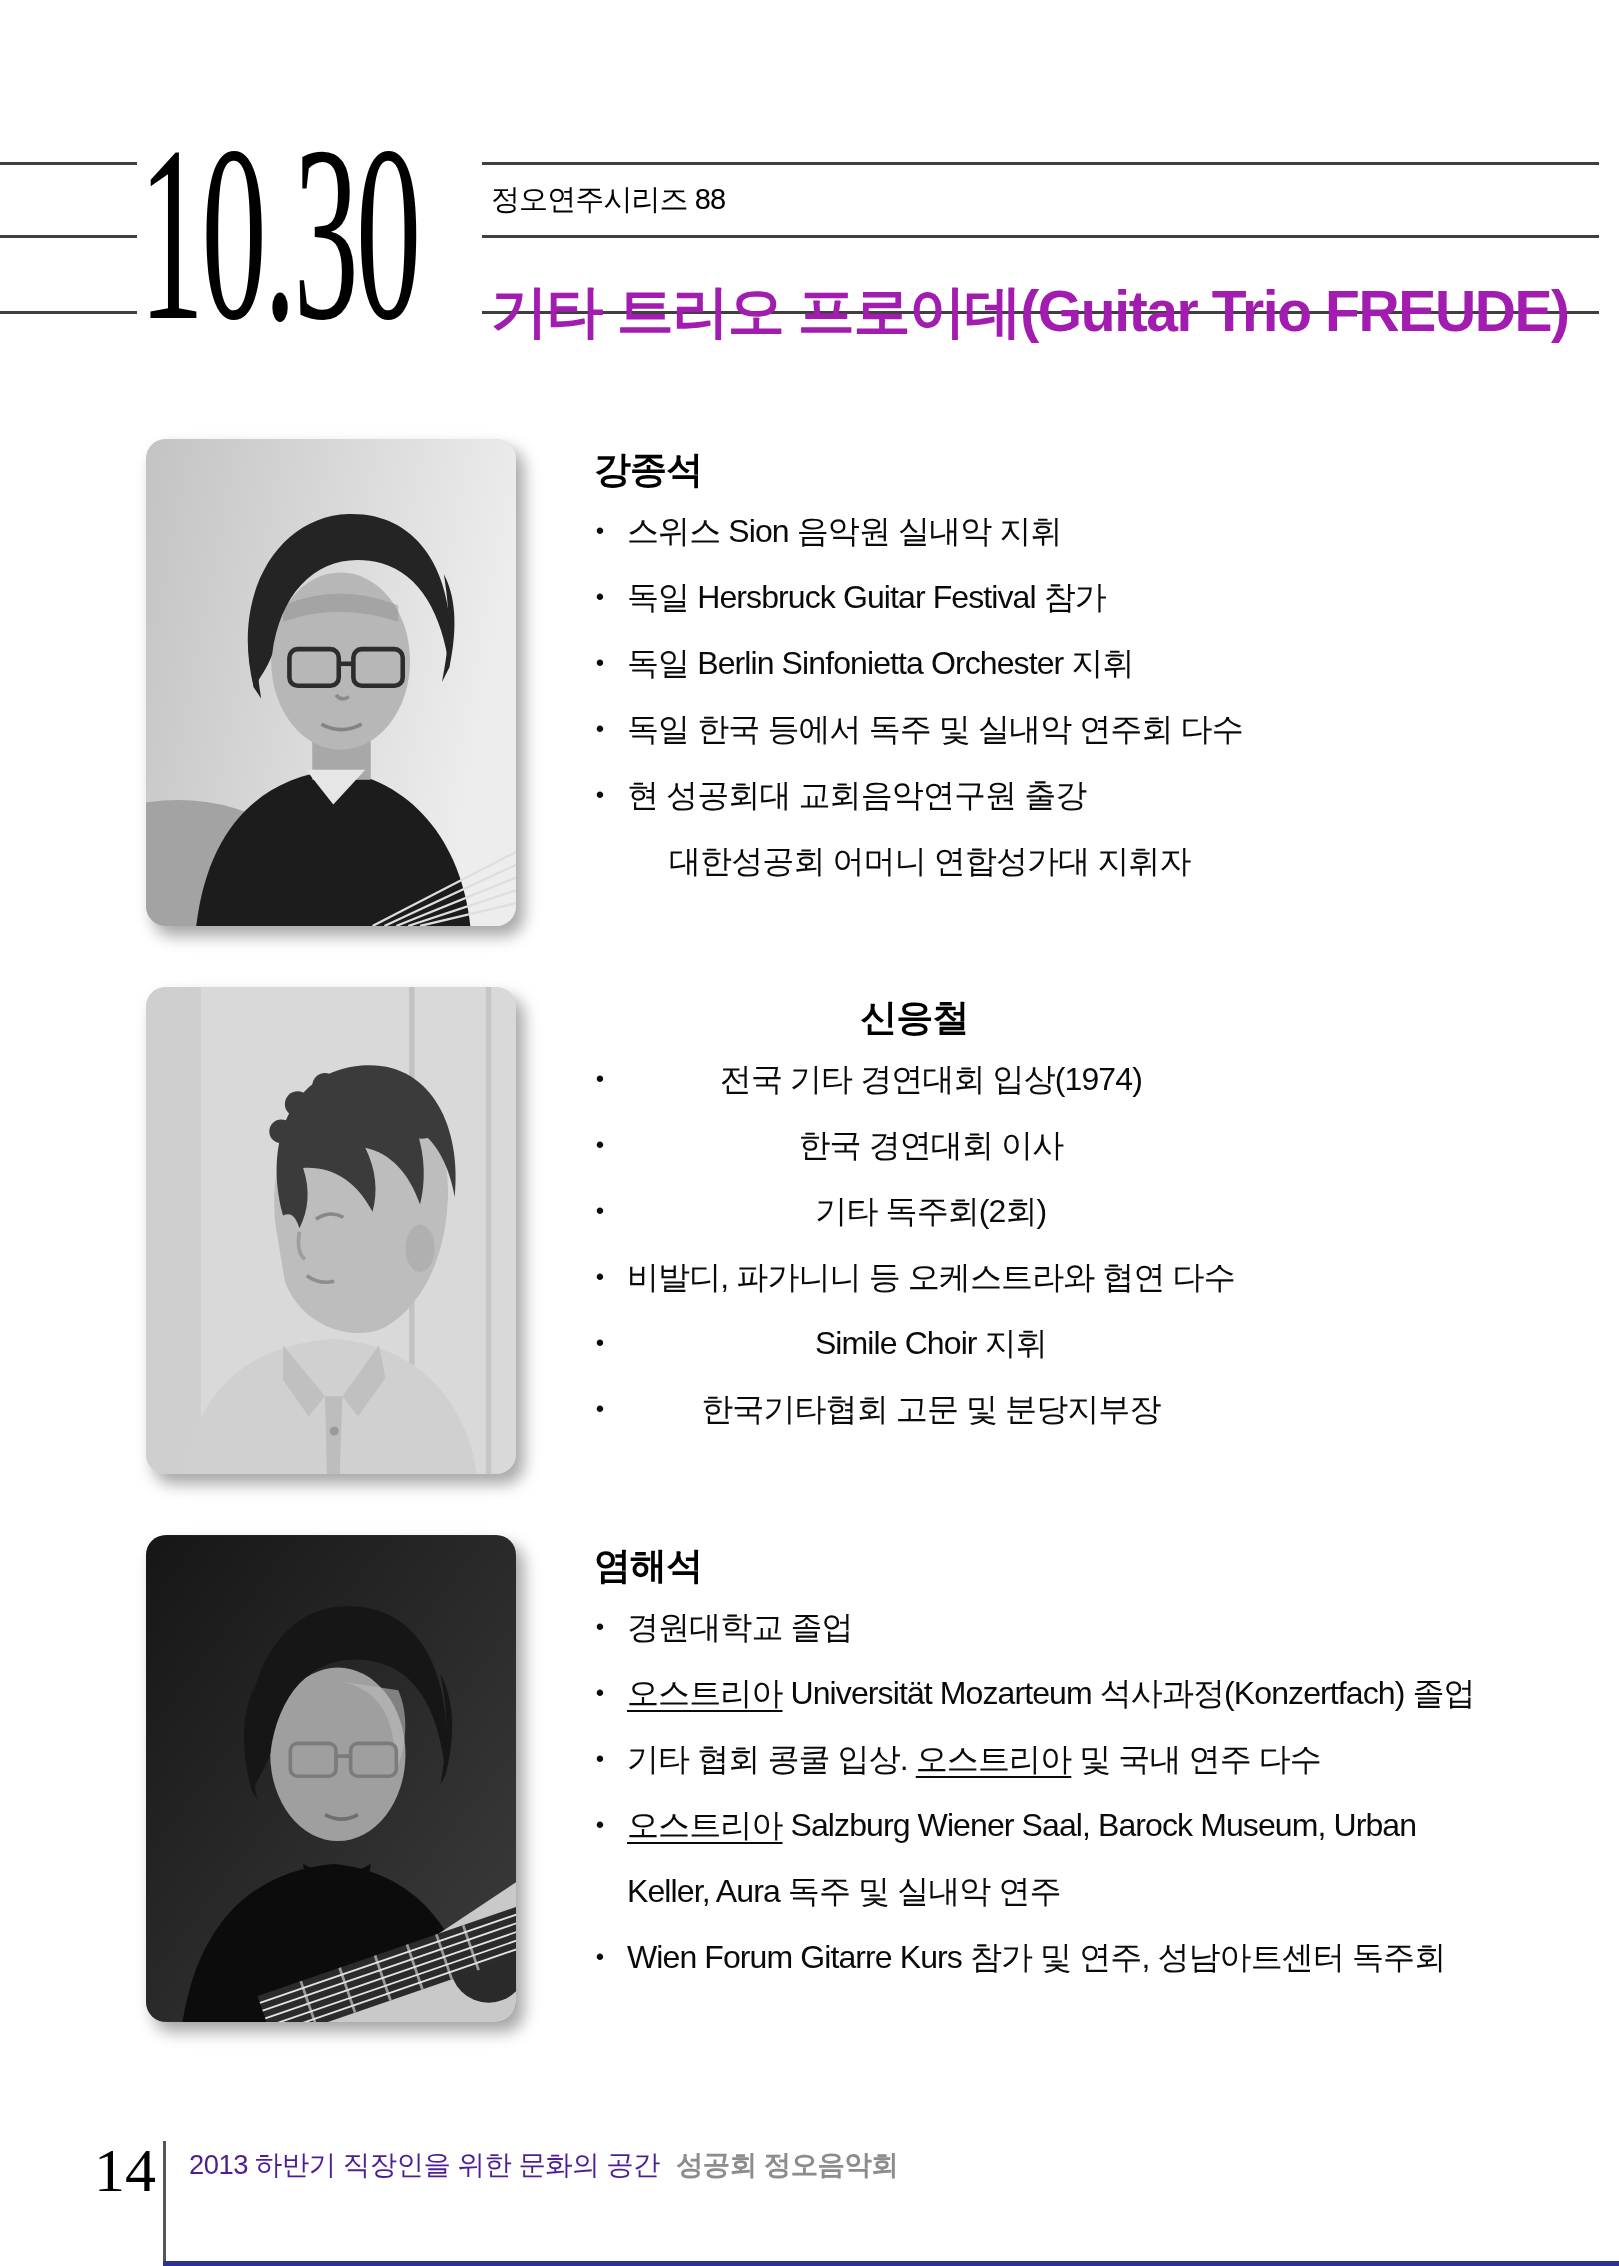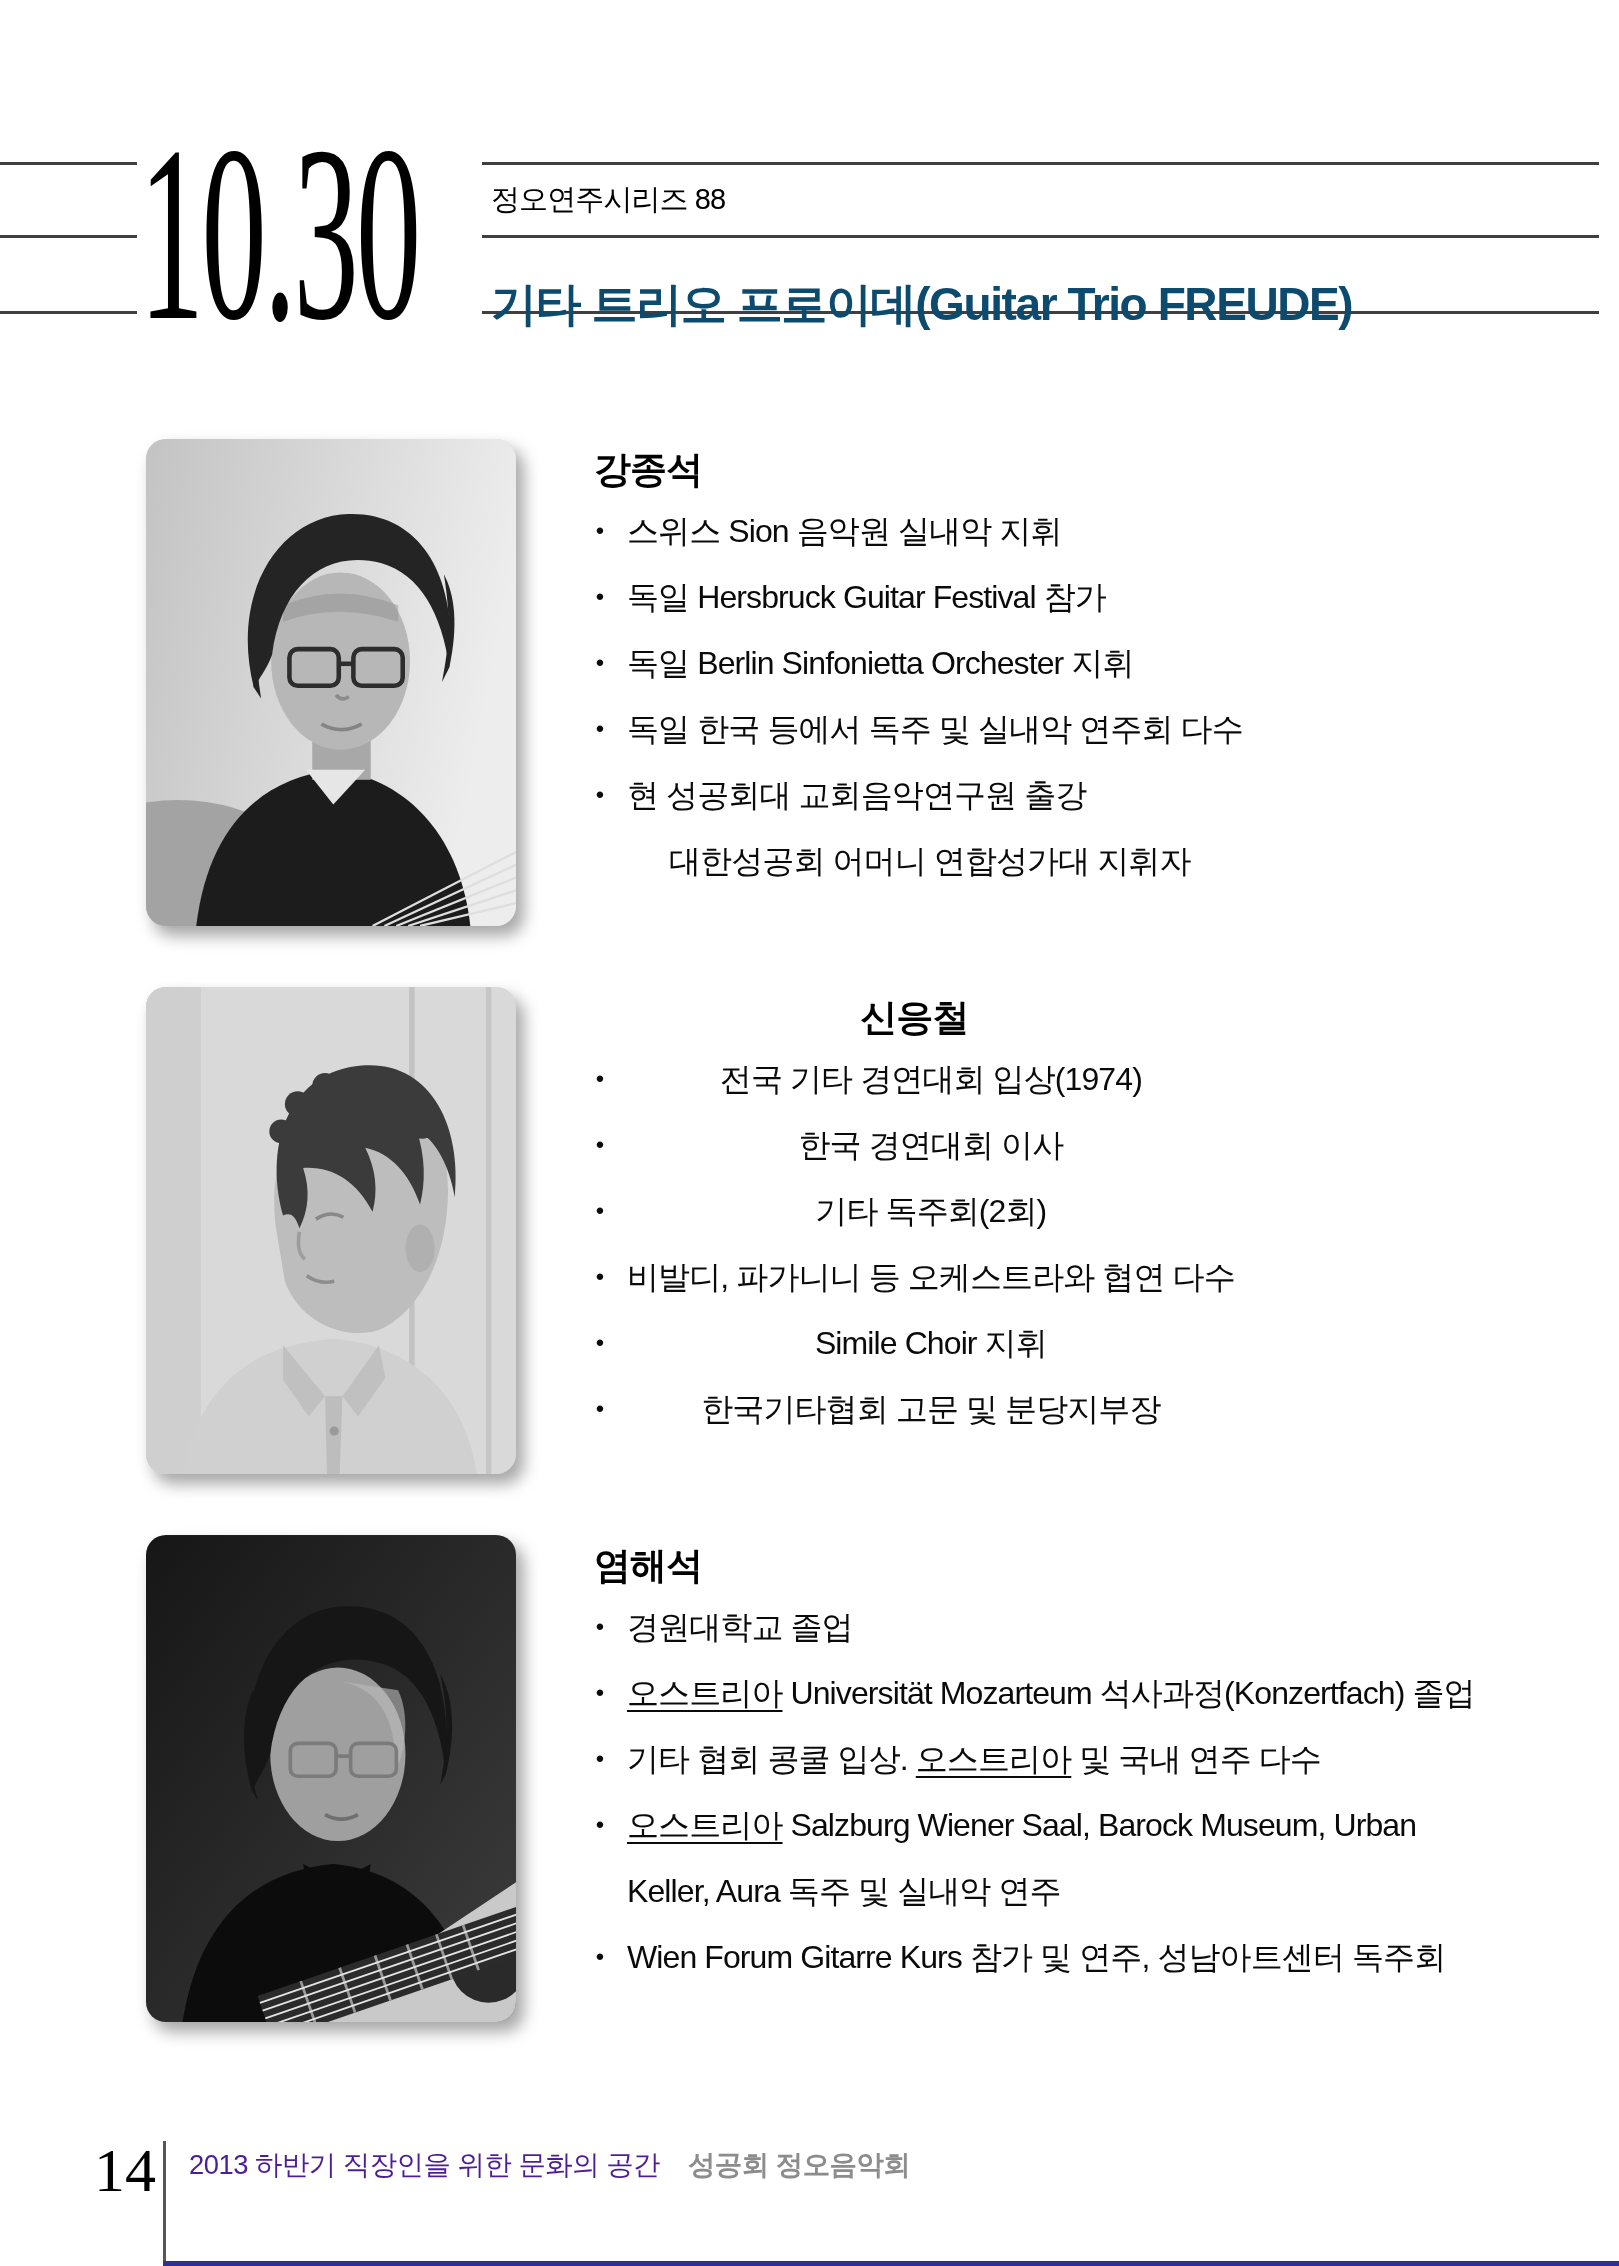--- a/index.html
+++ b/index.html
@@ -28,21 +28,21 @@
   }
   .series-label{
     position:absolute;left:491px;top:163px;height:73px;
     display:flex;align-items:center;
     font-size:29px;font-weight:400;color:#000;letter-spacing:-0.9px;
     white-space:nowrap;
   }
   .concert-title{
     position:absolute;left:491px;top:236px;height:76px;
     display:flex;align-items:center;
-    font-size:46px;font-weight:700;color:#0c4a6e;letter-spacing:-1.4px;
+    font-size:57px;font-weight:700;color:#a21caf;letter-spacing:-1.4px;
     white-space:nowrap;
   }
 
   
   .profile{position:absolute;left:0;width:1562px;height:487px;}
   .p1{top:439px;} .p2{top:987px;text-align:center;} .p3{top:1535px;}
   .photo{
     position:absolute;left:146px;top:0;margin:0;
     width:370px;height:487px;border-radius:20px;overflow:hidden;
     box-shadow:7.3px 9.1px 16.4px rgba(0,0,0,0.35);
@@ -82,21 +82,21 @@
   .footer-divider{
     position:absolute;left:163px;top:2141px;
     width:2.7px;height:125px;background:#555555;
   }
   .footer-text{
     position:absolute;left:189px;top:2146px;
     font-size:27.4px;line-height:38px;letter-spacing:-0.5px;
     white-space:nowrap;
   }
   .footer-text .tagline{color:#4c1d95;font-weight:400;}
-  .footer-text .brand{color:#8c8c8c;font-weight:700;margin-left:28px;}
+  .footer-text .brand{color:#8c8c8c;font-weight:700;margin-left:16px;}
   .bottom-accent{
     position:absolute;left:163px;top:2261px;
     width:1456px;height:4.6px;background:#2e3192;
   }
 </style>
 </head>
 <body>
 
 <div class="page">
 

